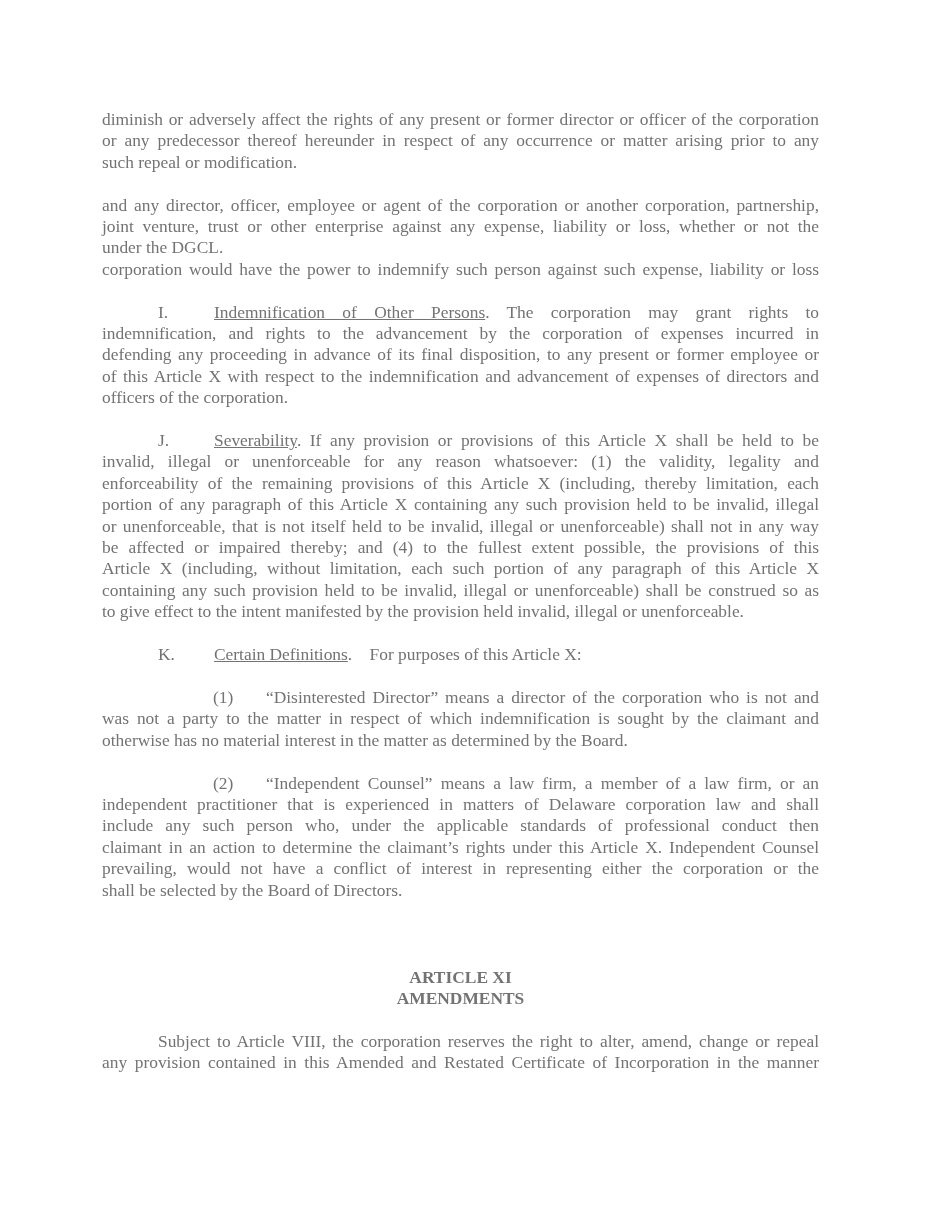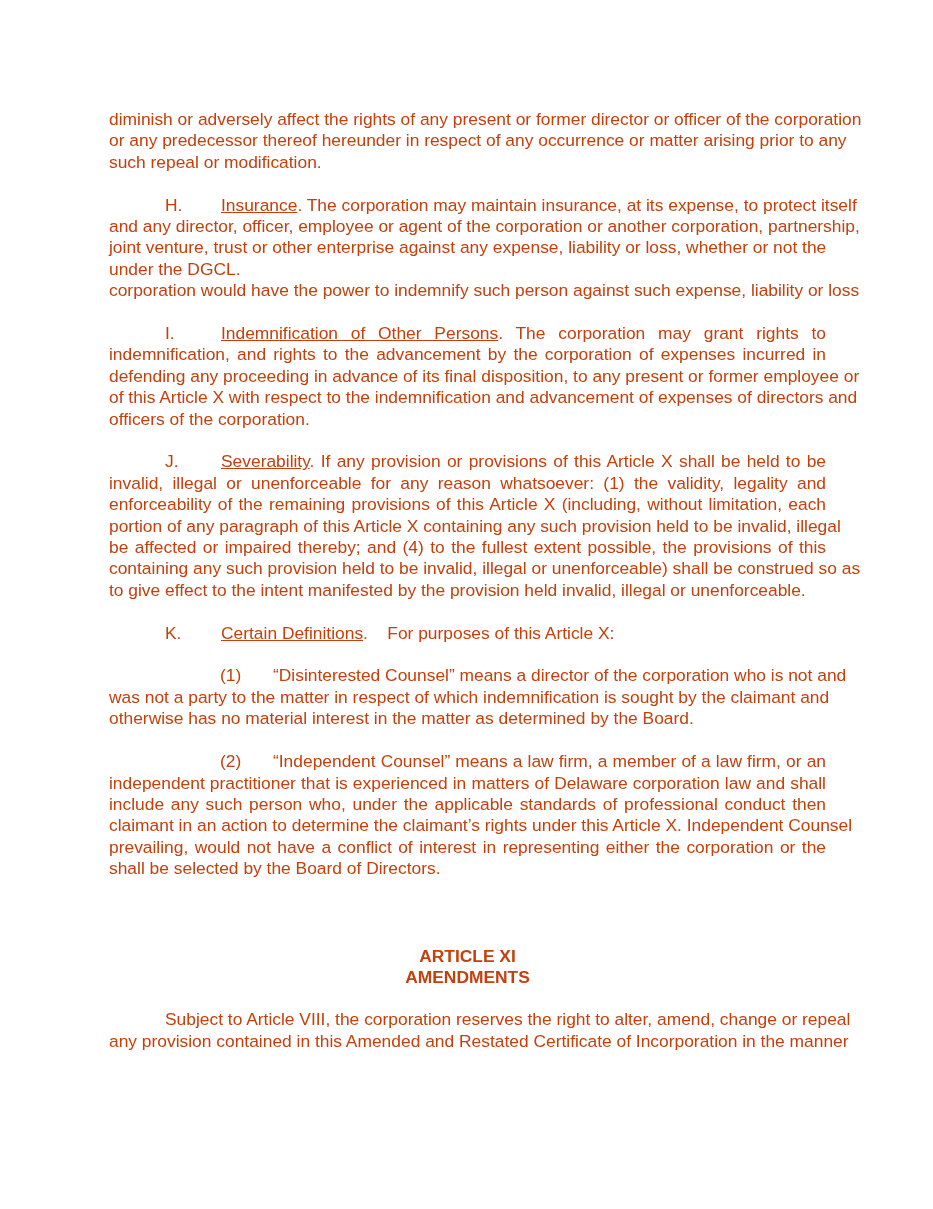--- a/index.html
+++ b/index.html
@@ -1,19 +1,19 @@
 <!DOCTYPE html>
 <html><head>
 <meta charset="utf-8">
 <style>
   html, body { margin: 0; padding: 0; background: #ffffff; }
   body { width: 933px; height: 1209px; position: relative; overflow: hidden; }
   .page {
-    position: absolute; left: 109px; top: 109px; width: 717px;
-    font-family: Liberation Sans, sans-serif; font-size: 17.4px; line-height: 21.4px; color: #c2410c;
+    position: absolute; left: 102px; top: 109px; width: 717px;
+    font-family: Liberation Serif, serif; font-size: 17.4px; line-height: 21.4px; color: #737373;
   }
   .para { margin: 0 0 21.4px 0; text-align: justify; }
   .line { display: block; text-align: justify; text-align-last: justify; white-space: nowrap; }
   .line.last { text-align-last: left; }
   .lbl { display: inline-block; width: 56px; }
   .ind1 { padding-left: 56px; }
   .ind2 { padding-left: 111px; }
   .sublbl { display: inline-block; width: 53px; }
   .u { text-decoration: underline; }
   .heading { text-align: center; font-weight: bold; margin: 0; line-height: 21.4px; }
@@ -24,51 +24,52 @@
 
 <div class="page">
 
   <div class="para">
     <span class="line">diminish or adversely affect the rights of any present or former director or officer of the corporation</span>
     <span class="line">or any predecessor thereof hereunder in respect of any occurrence or matter arising prior to any</span>
     <span class="line last">such repeal or modification.</span>
   </div>
 
   <div class="para">
-    <span class="line ind1"><span class="lbl">H.</span><span class="u">Insurance</span><span>. The corporation may maintain insurance, at its expense, to protect itself</span></span>
     <span class="line">and any director, officer, employee or agent of the corporation or another corporation, partnership,</span>
     <span class="line">joint venture, trust or other enterprise against any expense, liability or loss, whether or not the</span>
     <span class="line last">under the DGCL.</span>
     <span class="line">corporation would have the power to indemnify such person against such expense, liability or loss</span>
   </div>
 
   <div class="para">
     <span class="line ind1"><span class="lbl">I.</span><span class="u">Indemnification of Other Persons</span><span>.  The corporation may grant rights to</span></span>
     <span class="line">indemnification, and rights to the advancement by the corporation of expenses incurred in</span>
     <span class="line">defending any proceeding in advance of its final disposition, to any present or former employee or</span>
     <span class="line">of this Article X with respect to the indemnification and advancement of expenses of directors and</span>
     <span class="line last">officers of the corporation.</span>
   </div>
 
   <div class="para">
     <span class="line ind1"><span class="lbl">J.</span><span class="u">Severability</span><span>. If any provision or provisions of this Article X shall be held to be</span></span>
     <span class="line">invalid, illegal or unenforceable for any reason whatsoever: (1) the validity, legality and</span>
-    <span class="line">enforceability of the remaining provisions of this Article X (including, without limitation, each</span>
+    <span class="line">enforceability of the remaining provisions of this Article X (including, thereby limitation, each</span>
     <span class="line">portion of any paragraph of this Article X containing any such provision held to be invalid, illegal</span>
+    <span class="line">or unenforceable, that is not itself held to be invalid, illegal or unenforceable) shall not in any way</span>
     <span class="line">be affected or impaired thereby; and (4) to the fullest extent possible, the provisions of this</span>
+    <span class="line">Article X (including, without limitation, each such portion of any paragraph of this Article X</span>
     <span class="line">containing any such provision held to be invalid, illegal or unenforceable) shall be construed so as</span>
     <span class="line last">to give effect to the intent manifested by the provision held invalid, illegal or unenforceable.</span>
   </div>
 
   <div class="para">
     <span class="line ind1 last"><span class="lbl">K.</span><span class="u">Certain Definitions</span><span style="white-space:pre">.    For purposes of this Article X:</span></span>
   </div>
 
   <div class="para">
-    <span class="line ind2"><span class="sublbl">(1)</span><span>“Disinterested Counsel” means a director of the corporation who is not and</span></span>
+    <span class="line ind2"><span class="sublbl">(1)</span><span>“Disinterested Director” means a director of the corporation who is not and</span></span>
     <span class="line">was not a party to the matter in respect of which indemnification is sought by the claimant and</span>
     <span class="line last">otherwise has no material interest in the matter as determined by the Board.</span>
   </div>
 
   <div class="para">
     <span class="line ind2"><span class="sublbl">(2)</span><span>“Independent Counsel” means a law firm, a member of a law firm, or an</span></span>
     <span class="line">independent practitioner that is experienced in matters of Delaware corporation law and shall</span>
     <span class="line">include any such person who, under the applicable standards of professional conduct then</span>
     <span class="line">claimant in an action to determine the claimant’s rights under this Article X. Independent Counsel</span>
     <span class="line">prevailing, would not have a conflict of interest in representing either the corporation or the</span>

